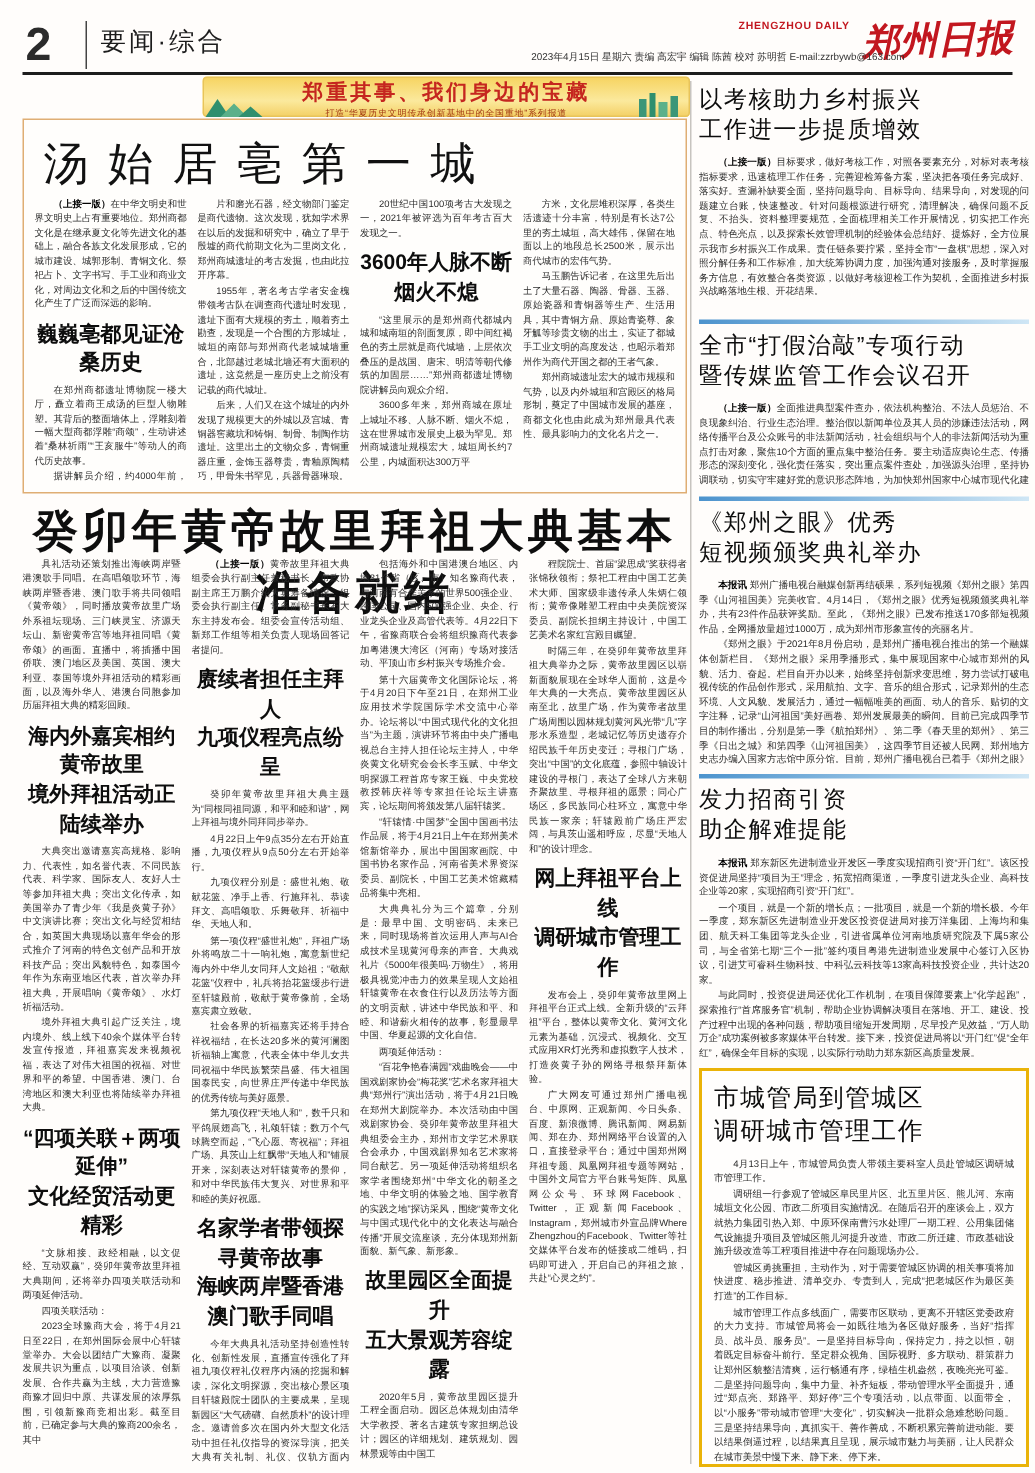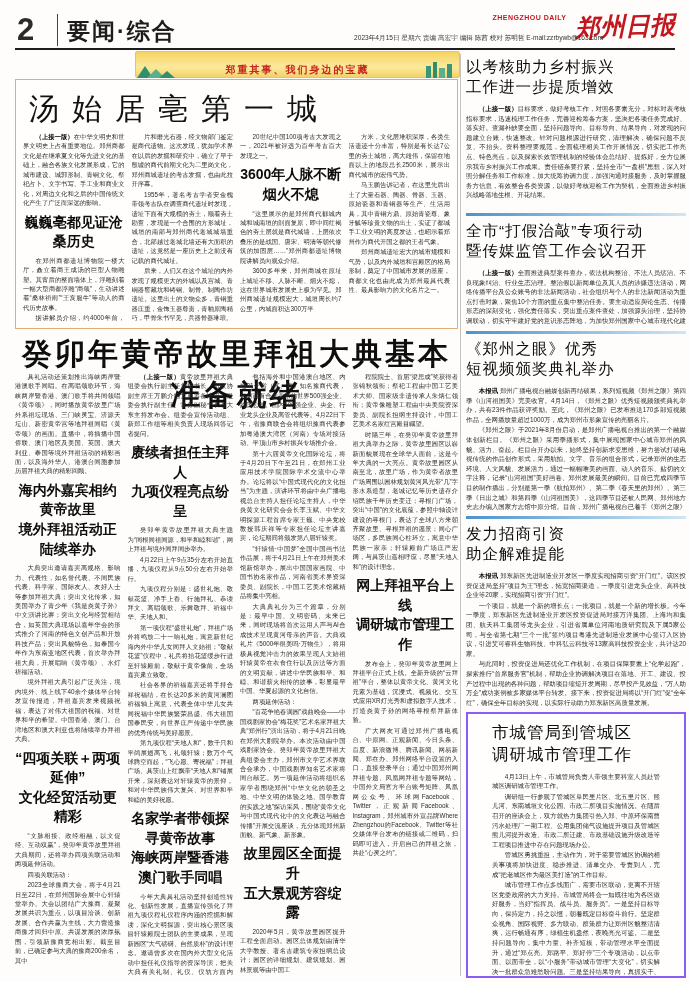--- a/index.html
+++ b/index.html
@@ -4,32 +4,32 @@
 <style>
   *{margin:0;padding:0;box-sizing:border-box}
   html,body{background:#e9e7e2}
   .page{position:relative;width:690px;height:982px;background:#fffdfb;overflow:hidden;
         font-family:"Liberation Sans","DejaVu Sans",sans-serif;color:#1c1c1c}
   
   .hdr{position:absolute;left:15px;top:12px;right:15px;height:36px}
   .pageno{position:absolute;left:2px;top:0;font-size:31px;font-weight:700;color:#2b2b2b;
           font-family:"Liberation Sans",sans-serif;letter-spacing:1px}
   .hdr-vrule{position:absolute;left:42px;top:2px;width:1px;height:32px;background:#444}
-  .section{position:absolute;left:52px;top:4px;font-size:23px;font-weight:700;letter-spacing:2px}
+  .section{position:absolute;left:52px;top:4px;font-size:17px;font-weight:400;letter-spacing:2px}
   .masthead{position:absolute;right:0;top:-2px;text-align:right}
   .mast-en{font-size:7px;font-weight:800;color:#c2171f;letter-spacing:.5px;display:inline-block;vertical-align:top;margin-top:4px}
   .mast-cn{font-size:25px;font-weight:800;color:#c2171f;font-family:"Liberation Serif","DejaVu Serif",serif;
            font-style:italic;display:inline-block;margin-left:4px;transform:rotate(-2deg)}
   .dateline{position:absolute;right:72px;top:22px;font-size:6.6px;color:#333;white-space:nowrap}
   .hdr-rule{position:absolute;left:15px;right:15px;top:48px;height:2px;background:#1d1d1d}
   
   .banner{position:absolute;left:135px;top:51px;width:325px;height:27px;border-radius:3px;
           background:linear-gradient(180deg,#f6d35f,#fbe99d 60%,#f3cf63);box-shadow:0 0 0 1px #e8c45a inset;
           text-align:center;overflow:hidden}
-  .banner-t1{font-size:10px;font-weight:800;color:#c5261f;letter-spacing:2px;margin-top:12px}
+  .banner-t1{font-size:14px;font-weight:800;color:#c5261f;letter-spacing:2px;margin-top:2px}
   .banner-t2{font-size:6px;color:#a33b14;letter-spacing:.5px}
   .banner svg{position:absolute;bottom:0}
   
   .cols{display:flex;gap:7px;overflow:hidden}
   .article-col{flex:1 1 0;overflow:hidden}
   .para{font-size:6.3px;line-height:1.5;text-align:justify;text-indent:2em;color:#2c2c2c;margin-bottom:1px}
   .para b{color:#000}
   .subhead{font-size:14px;font-weight:800;text-align:center;line-height:1.4;margin:5px 0 4px;color:#0d0d0d}
   
   .artA{position:absolute;left:15px;top:79px;width:443px;height:250px;border:1px solid #dfae74;background:#fffefc}
@@ -40,21 +40,21 @@
   .artB-headline{position:absolute;left:15px;top:334px;width:443px;text-align:center;font-size:30px;
                  font-weight:900;letter-spacing:3px;color:#0e0e0e}
   .artB-cols{position:absolute;left:15px;top:372px;width:443px;height:603px}
   
   .v-divider{position:absolute;left:460px;top:54px;width:1px;height:922px;background:#c7c4bf}
   .sb-article{position:absolute;left:466px;width:220px;overflow:hidden}
   .sb-title{font-size:15.5px;font-weight:400;text-align:left;line-height:1.32;color:#0d0d0d;letter-spacing:1px}
   .sb-body{margin-top:6px}
   .sb-body .para{font-size:6.4px}
   .sb-sep{position:absolute;left:466px;width:220px;height:2.5px;background:linear-gradient(90deg,#4c93cd,#cfe6f5)}
-  .boxed{border:2px solid #8b5cf6;padding:8px 24px;background:#fffefd}
+  .boxed{border:2px solid #eab308;padding:8px 8px;background:#fffefd}
   .boxed .sb-title{font-size:16.5px}
 </style>
 </head>
 <body>
 
 <div class="page">
 
   <div class="hdr">
     <div class="pageno">2</div>
     <div class="hdr-vrule"></div>

